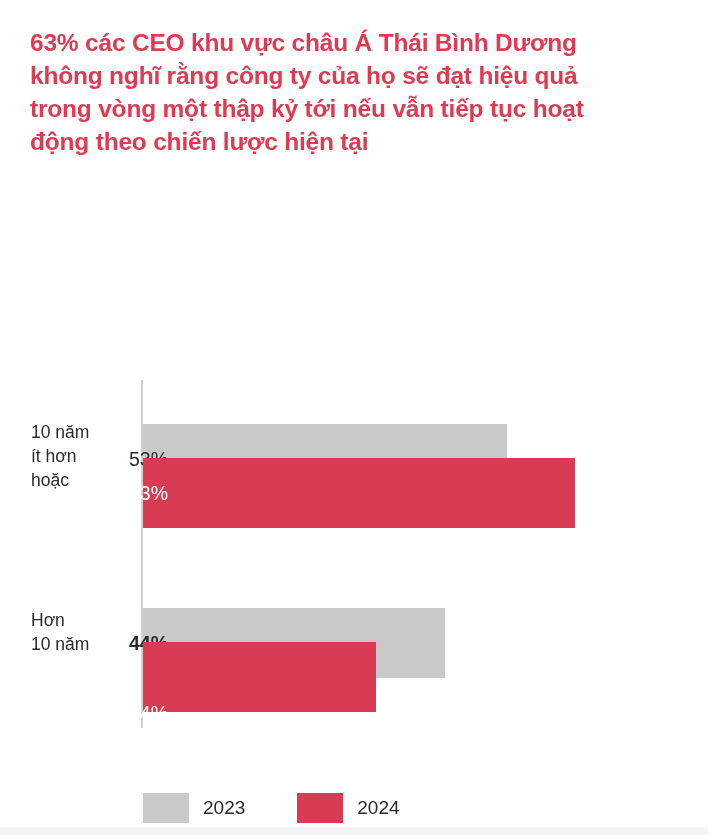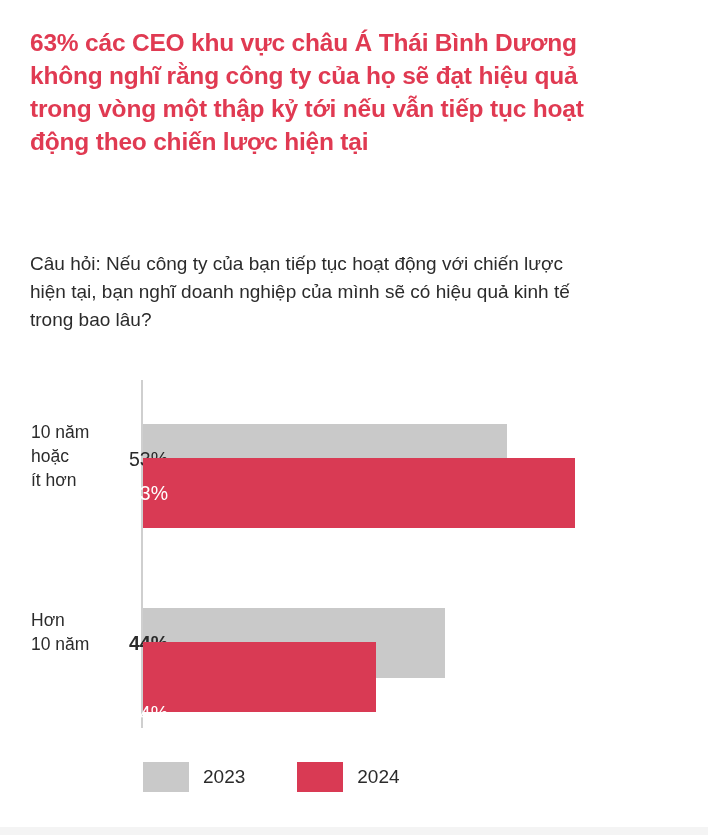--- a/index.html
+++ b/index.html
@@ -105,20 +105,21 @@
     top: 762px;
     display: flex;
     align-items: center;
     gap: 12px;
   }
   .legend-item {
     display: flex;
     align-items: center;
     gap: 14px;
     margin-right: 40px;
+    margin-top: 31px;
   }
   .swatch {
     width: 46px;
     height: 30px;
     display: block;
   }
   .swatch.y2023 { background: #c9c9c9; }
   .swatch.y2024 { background: #d93a54; }
   .legend-label {
     font-size: 19px;
@@ -133,30 +134,29 @@
     background: #f4f4f4;
   }
 </style>
 </head>
 <body>
 
 <div class="page">
 
   <div class="headline">63% các CEO khu vực châu Á Thái Bình Dương không nghĩ rằng công ty của họ sẽ đạt hiệu quả trong vòng một thập kỷ tới nếu vẫn tiếp tục hoạt động theo chiến lược hiện tại</div>
 
-  <div class="question">Câu hỏi: Nếu công ty của bạn tiếp tục hoạt động với chiến lược hiện tại, bạn nghĩ doanh nghiệp của mình sẽ có hiệu quả kinh tế trong bao lâu?</div>
 
   <div class="chart">
     <div class="axis-line"></div>
 
     <div class="group g0">
       <div class="cat-label">
         <div>10 năm</div>
+        <div>ít hơn</div>
         <div>hoặc</div>
-        <div>ít hơn</div>
       </div>
       <div class="bar-row r0" style="width:364px;">
         <div class="bar y2023" style="width:364px;"></div>
         <div class="bar-value dark" style="width:364px;">53%</div>
       </div>
       <div class="bar-row r1" style="width:432px;border-radius:32px;">
         <div class="bar y2024" style="width:432px;"></div>
         <div class="bar-value light" style="width:432px;">63%</div>
       </div>
     </div>

